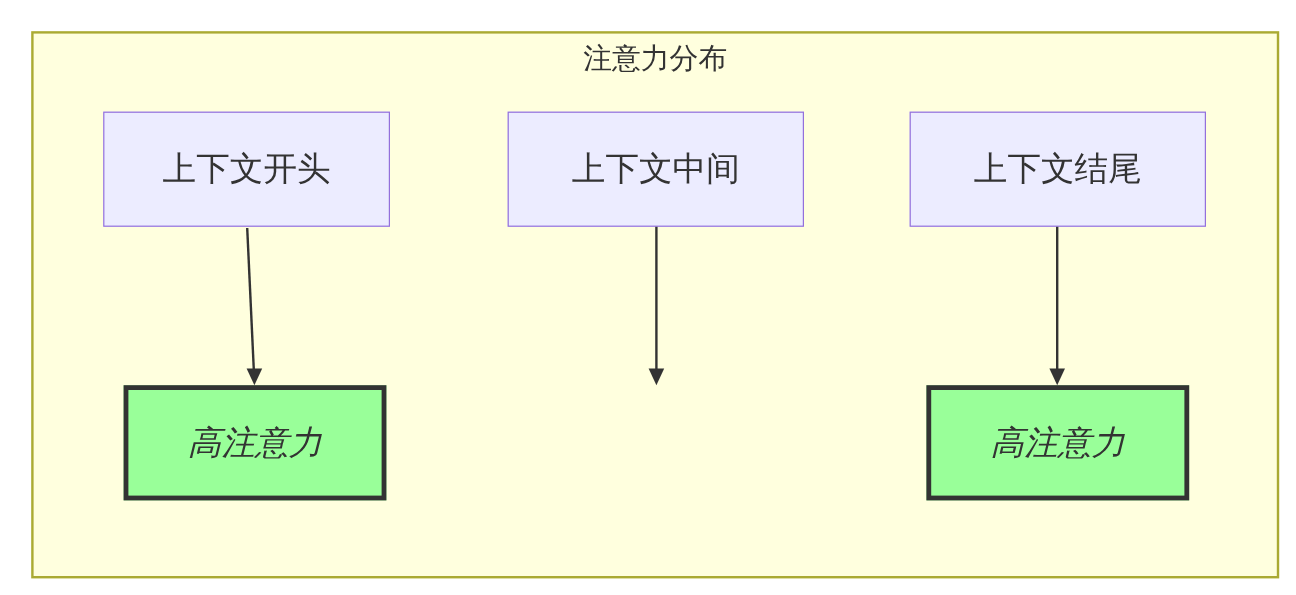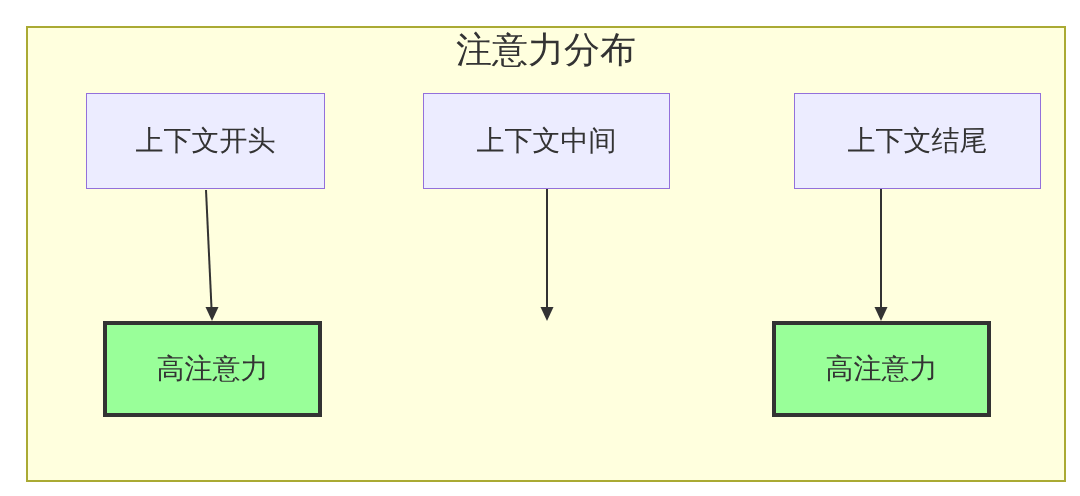--- a/index.html
+++ b/index.html
@@ -24,21 +24,21 @@
     box-sizing: border-box;
     background: var(--cluster-bg, #ffffde);
     border: 2px solid var(--cluster-border, #aaaa33);
   }
   .cluster-title {
     position: absolute;
     left: 26px;
     top: 35px;
     width: 1040px;
     text-align: center;
-    font-size: 36px;
+    font-size: 24px;
     line-height: 30px;
     color: var(--text, #333333);
     font-weight: 400;
   }
   .node {
     position: absolute;
     box-sizing: border-box;
     display: flex;
     align-items: center;
     justify-content: center;
@@ -49,27 +49,28 @@
     background: var(--source-node-bg, #ececff);
     border: 1.5px solid var(--source-node-border, #9370db);
     top: 93px;
     height: 96px;
   }
   .node.result {
     background: #ffffff;
     border: 4px solid var(--result-node-border, #333333);
     top: 321px;
     height: 96px;
+    font-style: italic;
   }
   .node.state-high { background: var(--high-attention-bg, #99ff99); }
   .node.state-low  { background: var(--low-attention-bg, #ff9999); }
 
   #node-a { left: 86px;  width: 239px; }
   #node-b { left: 423px; width: 247px; }
-  #node-c { left: 794px; width: 247px; }
+  #node-c { left: 758px; width: 247px; }
   #node-d { left: 103px; width: 219px; }
   #node-e { left: 438px; width: 219px; }
   #node-f { left: 772px; width: 219px; }
 
   .edges-layer {
     position: absolute;
     left: 0;
     top: 0;
     width: 1080px;
     height: 496px;

